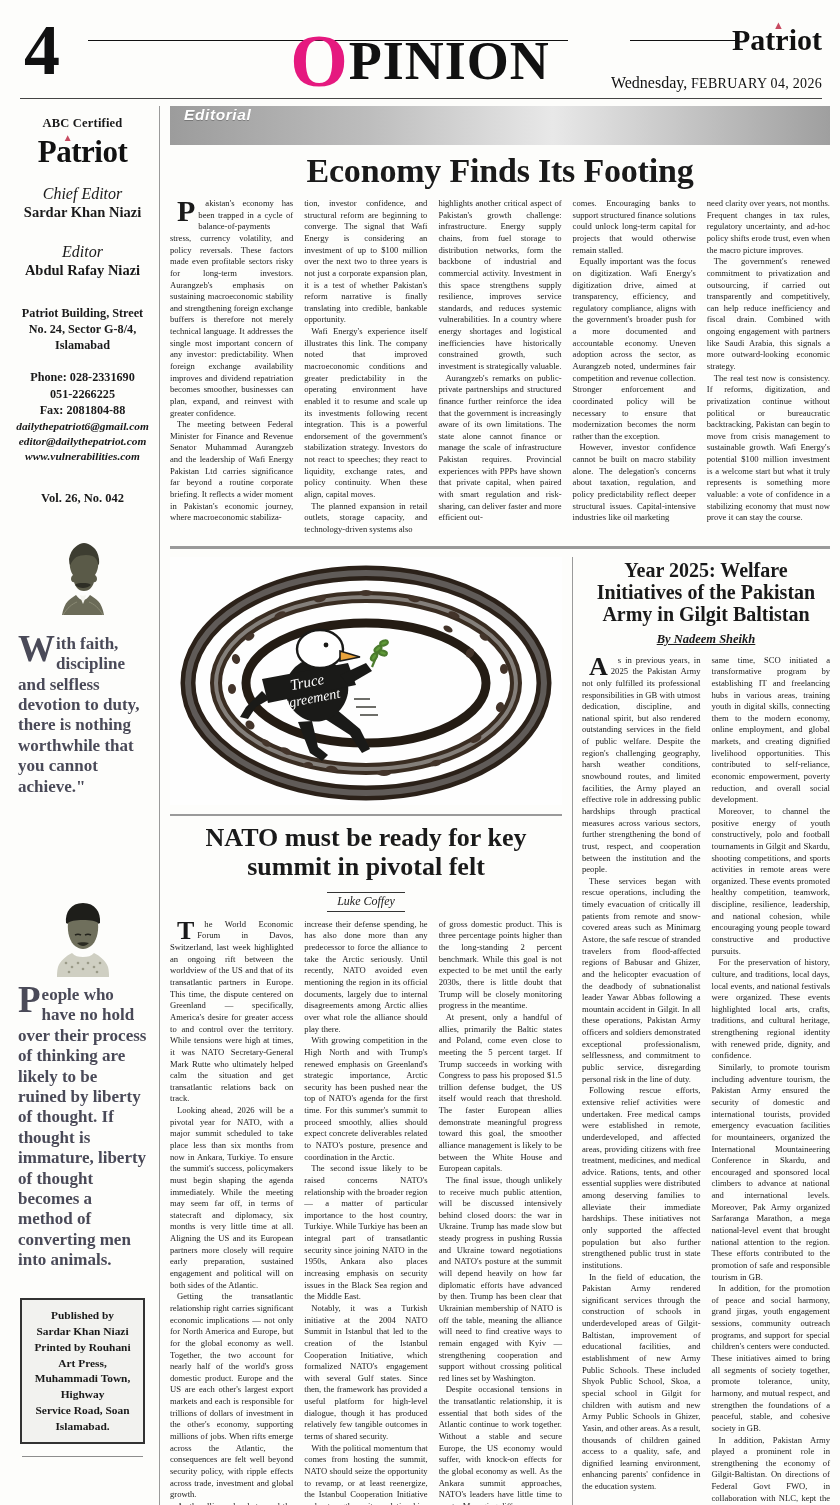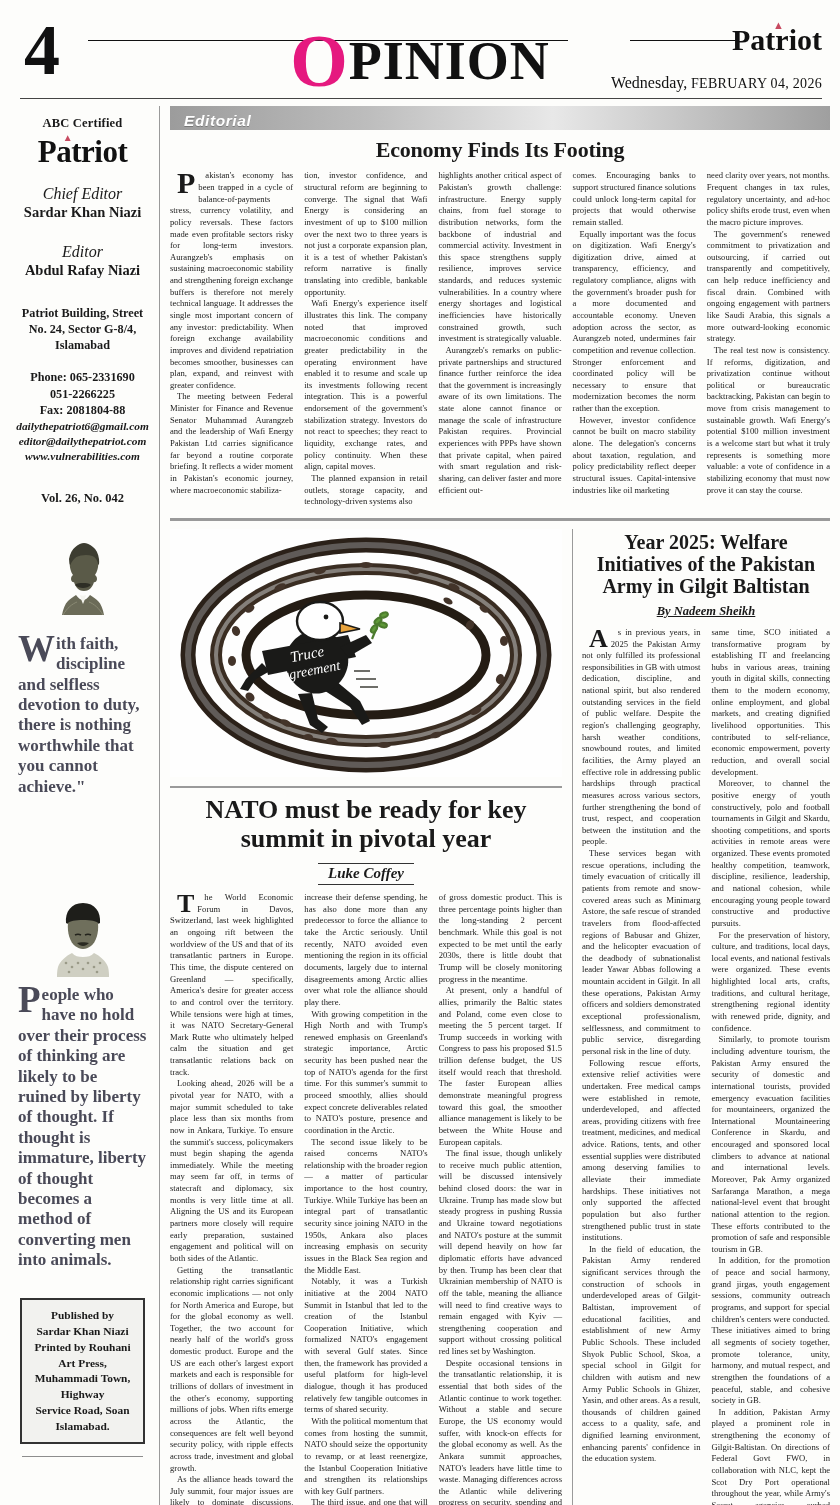--- a/index.html
+++ b/index.html
@@ -94,32 +94,32 @@
     background: #f2f2ef;
     font-size: 11.4px; font-weight: 700; line-height: 1.38; text-align: center;
   }
   .rail-bottom-rule { margin: 12px 6px 0 6px; border-top: 1.4px solid #8d8d8d; }
 
   
   .main { flex: 1 1 auto; padding-left: 10px; min-width: 0; }
 
   
   .ed-banner {
-    height: 24px; margin-bottom: 8px;
+    height: 39px; margin-bottom: 8px;
     background: linear-gradient(to right, #9c9c9c 0%, #bdbdbd 30%, #e8e8e8 58%, #9f9f9f 100%);
-    display: flex; align-items: flex-end;
+    display: flex; align-items: flex-start;
   }
   .ed-banner .label {
     color: #fff; font-family: "Liberation Sans", sans-serif;
     font-weight: 700; font-style: italic; font-size: 15.5px;
     letter-spacing: .6px; padding-left: 14px;
     text-shadow: 0 1px 0 rgba(0,0,0,.25);
   }
   .ed-headline {
-    text-align: center; font-size: 22px; font-weight: 700;
+    text-align: center; font-size: 34px; font-weight: 700;
     line-height: 1.06; margin: 4px 0 9px 0; letter-spacing: -.2px;
   }
 
   
   .cols { display: grid; column-gap: 11px; }
   .cols-5 { grid-template-columns: repeat(5, 1fr); }
   .cols-3 { grid-template-columns: repeat(3, 1fr); }
   .col { position: relative; }
   .col p {
     font-size: 8.6px; line-height: 1.355; text-align: justify;
@@ -152,21 +152,21 @@
   .nato-headline {
     text-align: center; font-size: 26px; font-weight: 700;
     line-height: 1.12; margin: 4px 0 10px 0;
   }
   .byline {
     text-align: center; font-size: 12.5px; font-weight: 700;
     font-style: italic; text-decoration: underline;
     margin: 2px 0 8px 0;
   }
   .byline-box {
-    text-align: right; font-size: 15px; font-weight: 700; font-style: italic;
+    text-align: right; font-size: 12px; font-weight: 400; font-style: italic;
     border-top: 1px solid #333; border-bottom: 1px solid #333;
     display: inline-block; padding: 1px 10px 2px 10px;
   }
   .byline-wrap { text-align: center; margin-bottom: 7px; }
 </style>
 </head>
 <body>
 
 <div class="page">
 
@@ -194,21 +194,21 @@
         <div class="staff-name">Sardar Khan Niazi</div>
       </div>
       <div class="staff staff2">
         <div class="staff-role">Editor</div>
         <div class="staff-name">Abdul Rafay Niazi</div>
       </div>
 
       <div class="addr">Patriot Building, Street No. 24, Sector G-8/4, Islamabad</div>
 
       <div class="contact">
-        <div>Phone: 065-2331690</div>
+        <div>Phone: 028-2331690</div>
         <div>051-2266225</div>
         <div>Fax:     2081804-88</div>
         <span class="eml">dailythepatriot6@gmail.com</span>
         <span class="eml">editor@dailythepatriot.com</span>
         <span class="eml">www.vulnerabilities.com</span>
       </div>
 
       <div class="vol">Vol. 26, No. 042</div>
 
       <div class="quote-block">
@@ -363,21 +363,21 @@
                   <path d="M186 150 L206 150"></path>
                     <path d="M190 158 L208 158"></path>
                     <path d="M184 142 L200 142"></path>
                 </g>
               </g>
             </svg>
           </div>
 
           <div class="hr-med"></div>
 
-          <h2 class="nato-headline">NATO must be ready for key summit in pivotal year</h2>
+          <h2 class="nato-headline">NATO must be ready for key summit in pivotal felt</h2>
           <div class="byline-wrap">
             <span class="byline-box">Luke Coffey</span>
           </div>
 
           <div class="cols cols-3">
             <div class="col">
               <p><span class="dropcap">T</span><span>he World Economic Forum in Davos, Switzerland, last week highlighted an ongoing rift between the worldview of the US and that of its transatlantic partners in Europe. This time, the dispute centered on Greenland — specifically, America's desire for greater access to and control over the territory. While tensions were high at times, it was NATO Secretary-General Mark Rutte who ultimately helped calm the situation and get transatlantic relations back on track.</span></p>
               <p>Looking ahead, 2026 will be a pivotal year for NATO, with a major summit scheduled to take place less than six months from now in Ankara, Turkiye. To ensure the summit's success, policymakers must begin shaping the agenda immediately. While the meeting may seem far off, in terms of statecraft and diplomacy, six months is very little time at all. Aligning the US and its European partners more closely will require early preparation, sustained engagement and political will on both sides of the Atlantic.</p>
               <p>Getting the transatlantic relationship right carries significant economic implications — not only for North America and Europe, but for the global economy as well. Together, the two account for nearly half of the world's gross domestic product. Europe and the US are each other's largest export markets and each is responsible for trillions of dollars of investment in the other's economy, supporting millions of jobs. When rifts emerge across the Atlantic, the consequences are felt well beyond security policy, with ripple effects across trade, investment and global growth.</p>
               <p>As the alliance heads toward the July summit, four major issues are likely to dominate discussions. Policymakers would be wise to begin laying the groundwork now to ensure the meeting delivers tangible results rather than political friction.</p>

